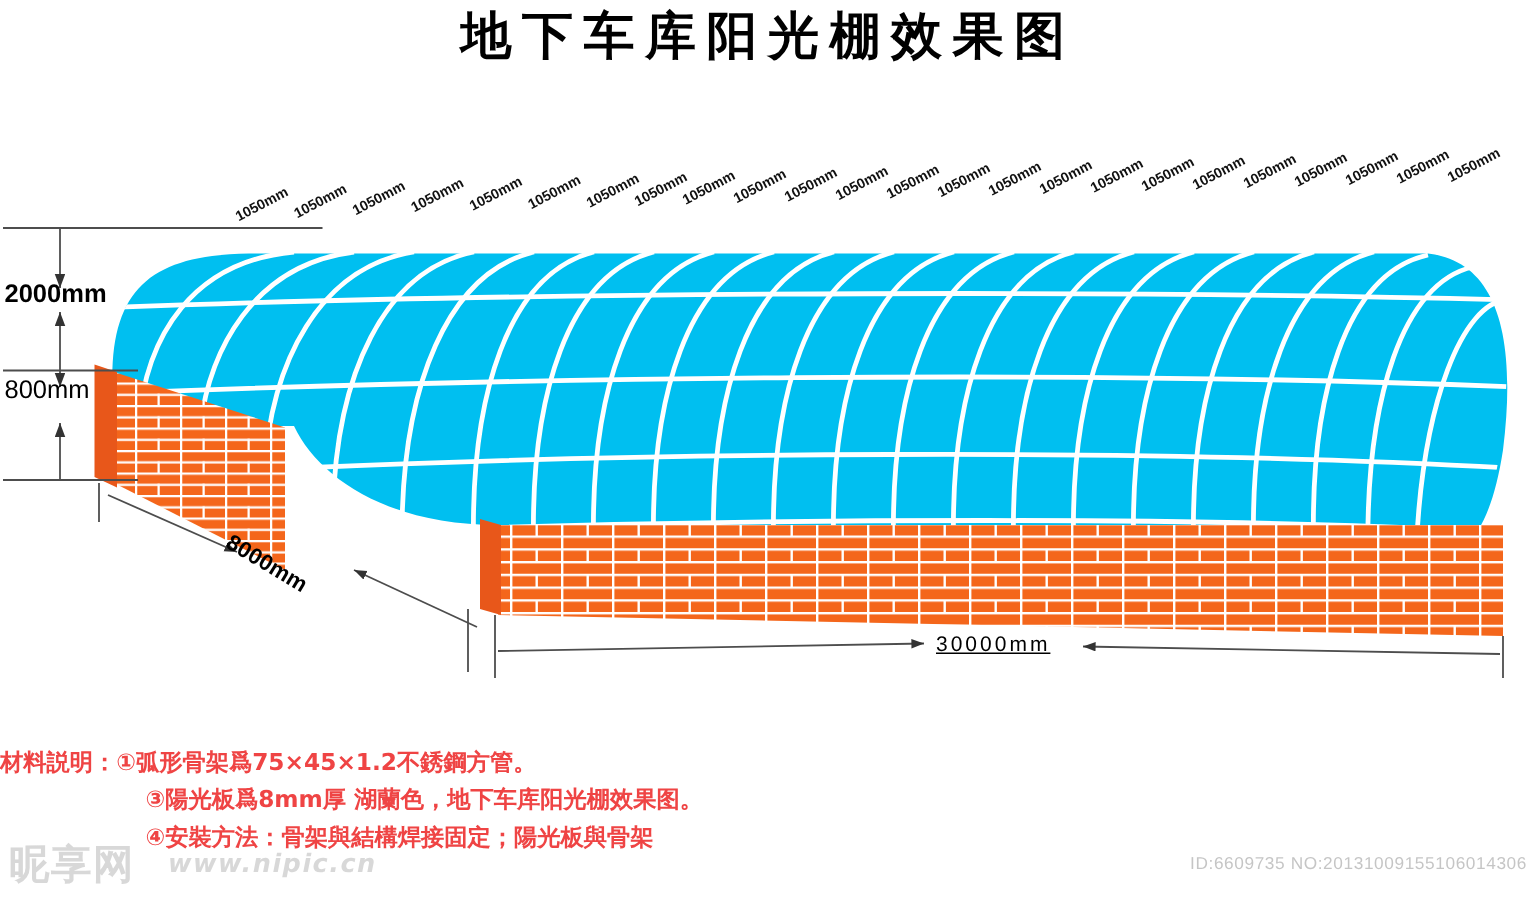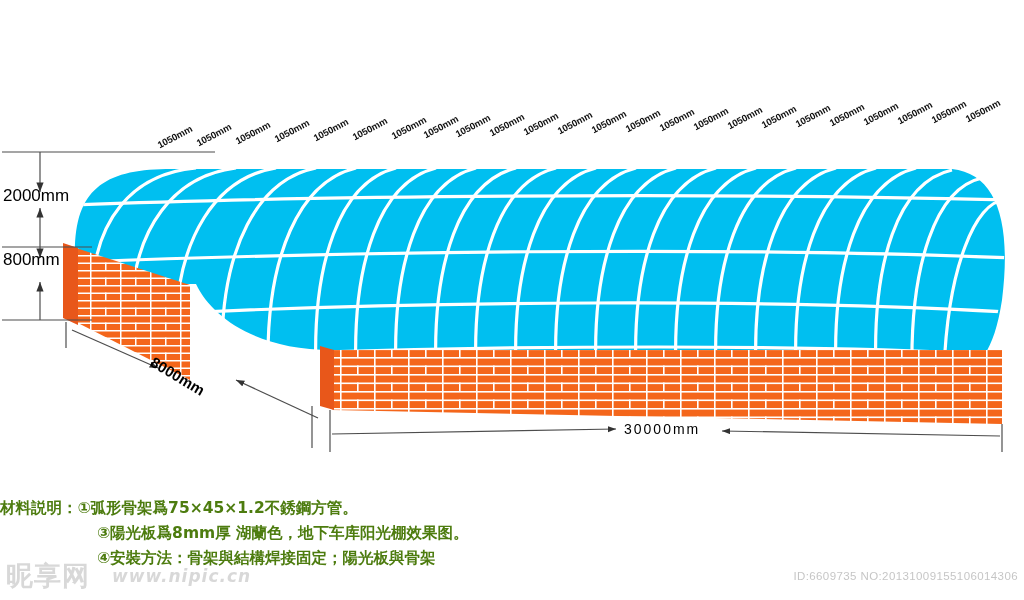--- a/index.html
+++ b/index.html
@@ -73,51 +73,53 @@
   .dim-text {
     position: absolute;
     font-family: "Liberation Sans", "DejaVu Sans", sans-serif;
     color: #000000;
     white-space: nowrap;
   }
   #dim-2000 {
     left: 3px;
     top: 186px;
     font-size: 17px;
+    font-weight: bold;
   }
   #dim-800 {
     left: 3px;
     top: 250px;
     font-size: 17px;
   }
   #dim-8000 {
     left: 152px;
     top: 352px;
     font-size: 15px;
     font-weight: 600;
     transform-origin: 0 50%;
     transform: rotate(31deg);
   }
   #dim-30000 {
     left: 624px;
     top: 421px;
     font-size: 14px;
     letter-spacing: 2px;
+    text-decoration: underline;
   }
 
   
   #notes {
     position: absolute;
     left: 0;
     top: 496px;
     width: 1024px;
     font-family: "DejaVu Sans", "Liberation Sans", sans-serif;
     font-size: 15.5px;
     font-weight: 700;
-    color: #4d7c0f;
+    color: #ef4444;
     line-height: 25px;
   }
   .note-row {
     white-space: nowrap;
     height: 25px;
   }
   .note-head {
     display: inline-block;
   }
   .note-indent {
@@ -163,20 +165,21 @@
     letter-spacing: 0.4px;
     white-space: nowrap;
     pointer-events: none;
   }
 </style>
 </head>
 <body>
 
 <div id="stage">
 
+  <div id="title">地下车库阳光棚效果图</div>
 
   <svg id="drawing" viewBox="0 0 1024 600">
     <defs>
 
       <pattern id="brickLong" width="34" height="17" patternUnits="userSpaceOnUse">
         <rect width="34" height="17" fill="#F4661B"></rect>
         <rect x="0" y="0" width="34" height="1.6" fill="#ffffff"></rect>
         <rect x="0" y="0" width="1.6" height="17" fill="#ffffff"></rect>
         <rect x="17" y="8.5" width="1.6" height="8.5" fill="#ffffff"></rect>
         <rect x="0" y="8.5" width="34" height="1.6" fill="#ffffff"></rect>

